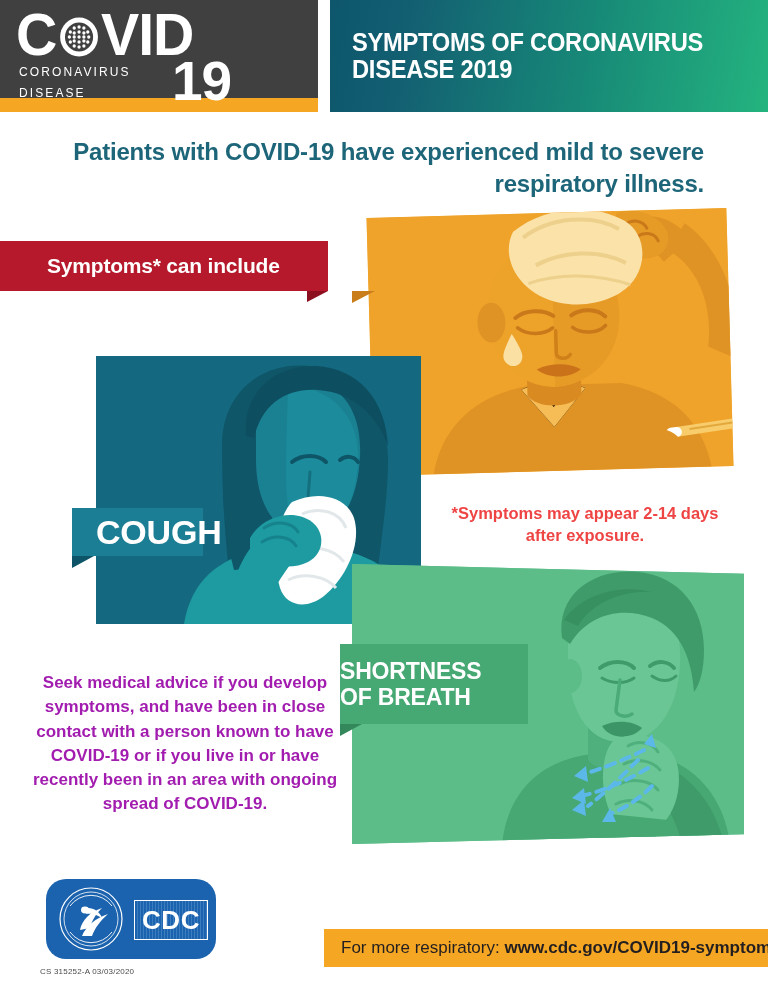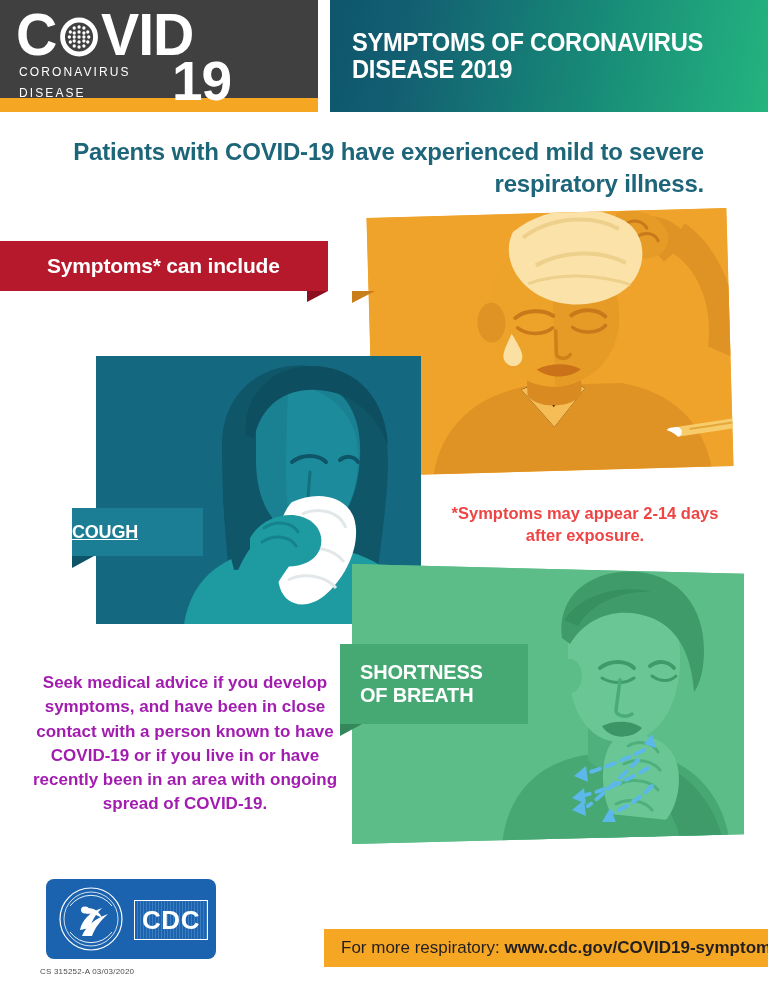--- a/index.html
+++ b/index.html
@@ -94,21 +94,21 @@
   .cough-wrap{position:absolute;left:96px;top:356px;width:328px;height:272px;}
   .cough-panel{
     position:absolute;left:0;top:0;width:325px;height:268px;
     background:#14687f;overflow:hidden;
   }
   .cough-panel svg{position:absolute;left:0;top:0;}
   .cough-tab{
     position:absolute;left:-24px;top:152px;width:131px;height:48px;
     background:#1b7e94;display:flex;align-items:center;z-index:5;
   }
-  .cough-tab-text{color:#ffffff;font-weight:bold;font-size:18px;letter-spacing:-0.2px;text-decoration:underline;}
+  .cough-tab-text{color:#ffffff;font-weight:bold;font-size:34px;padding-left:24px;letter-spacing:-0.2px;}
   .cough-fold{
     position:absolute;left:-24px;top:200px;width:0;height:0;
     border-left:22px solid #0d5469;border-bottom:12px solid transparent;z-index:5;
   }
 
   
   .footnote{
     position:absolute;left:440px;top:502px;width:290px;text-align:center;
     color:#ef4444;font-weight:bold;font-size:16.5px;line-height:1.35;
   }
@@ -120,38 +120,38 @@
     background:#5cbd89;overflow:hidden;
     clip-path:polygon(0 0,100% 3.5%,100% 96.5%,0 100%);
   }
   .sob-panel svg{position:absolute;left:0;top:0;}
   .sob-tab{
     position:absolute;left:-12px;top:80px;width:188px;height:80px;
     background:#46a873;z-index:5;
     display:flex;flex-direction:column;justify-content:center;
   }
   .sob-tab-text{
-    color:#ffffff;font-weight:bold;font-size:20px;padding-left:20px;
+    color:#ffffff;font-weight:bold;font-size:23px;
     line-height:1.15;letter-spacing:-0.2px;
   }
   .sob-fold{
     position:absolute;left:-12px;top:160px;width:0;height:0;
     border-left:22px solid #33875a;border-bottom:12px solid transparent;z-index:5;
   }
 
   
   .advice{
     position:absolute;left:30px;top:671px;width:310px;text-align:center;
     color:#a21caf;font-weight:bold;font-size:17px;line-height:1.43;
   }
 
   
   .cdc-logo{
     position:absolute;left:46px;top:879px;width:170px;height:80px;
-    background:#1b63ae;border-radius:8px;
+    background:#1b63ae;border-radius:20px;
   }
   .hhs-seal{position:absolute;left:12px;top:7px;width:66px;height:66px;}
   .cdc-box{
     position:absolute;left:88px;top:21px;width:72px;height:38px;
     border:1.5px solid #ffffff;
     display:flex;align-items:center;justify-content:center;
     background:repeating-linear-gradient(90deg,#1b63ae 0 2px,#3c7dc0 2px 3px);
   }
   .cdc-text{
     color:#ffffff;font-weight:bold;font-size:26px;letter-spacing:0.5px;line-height:1;

